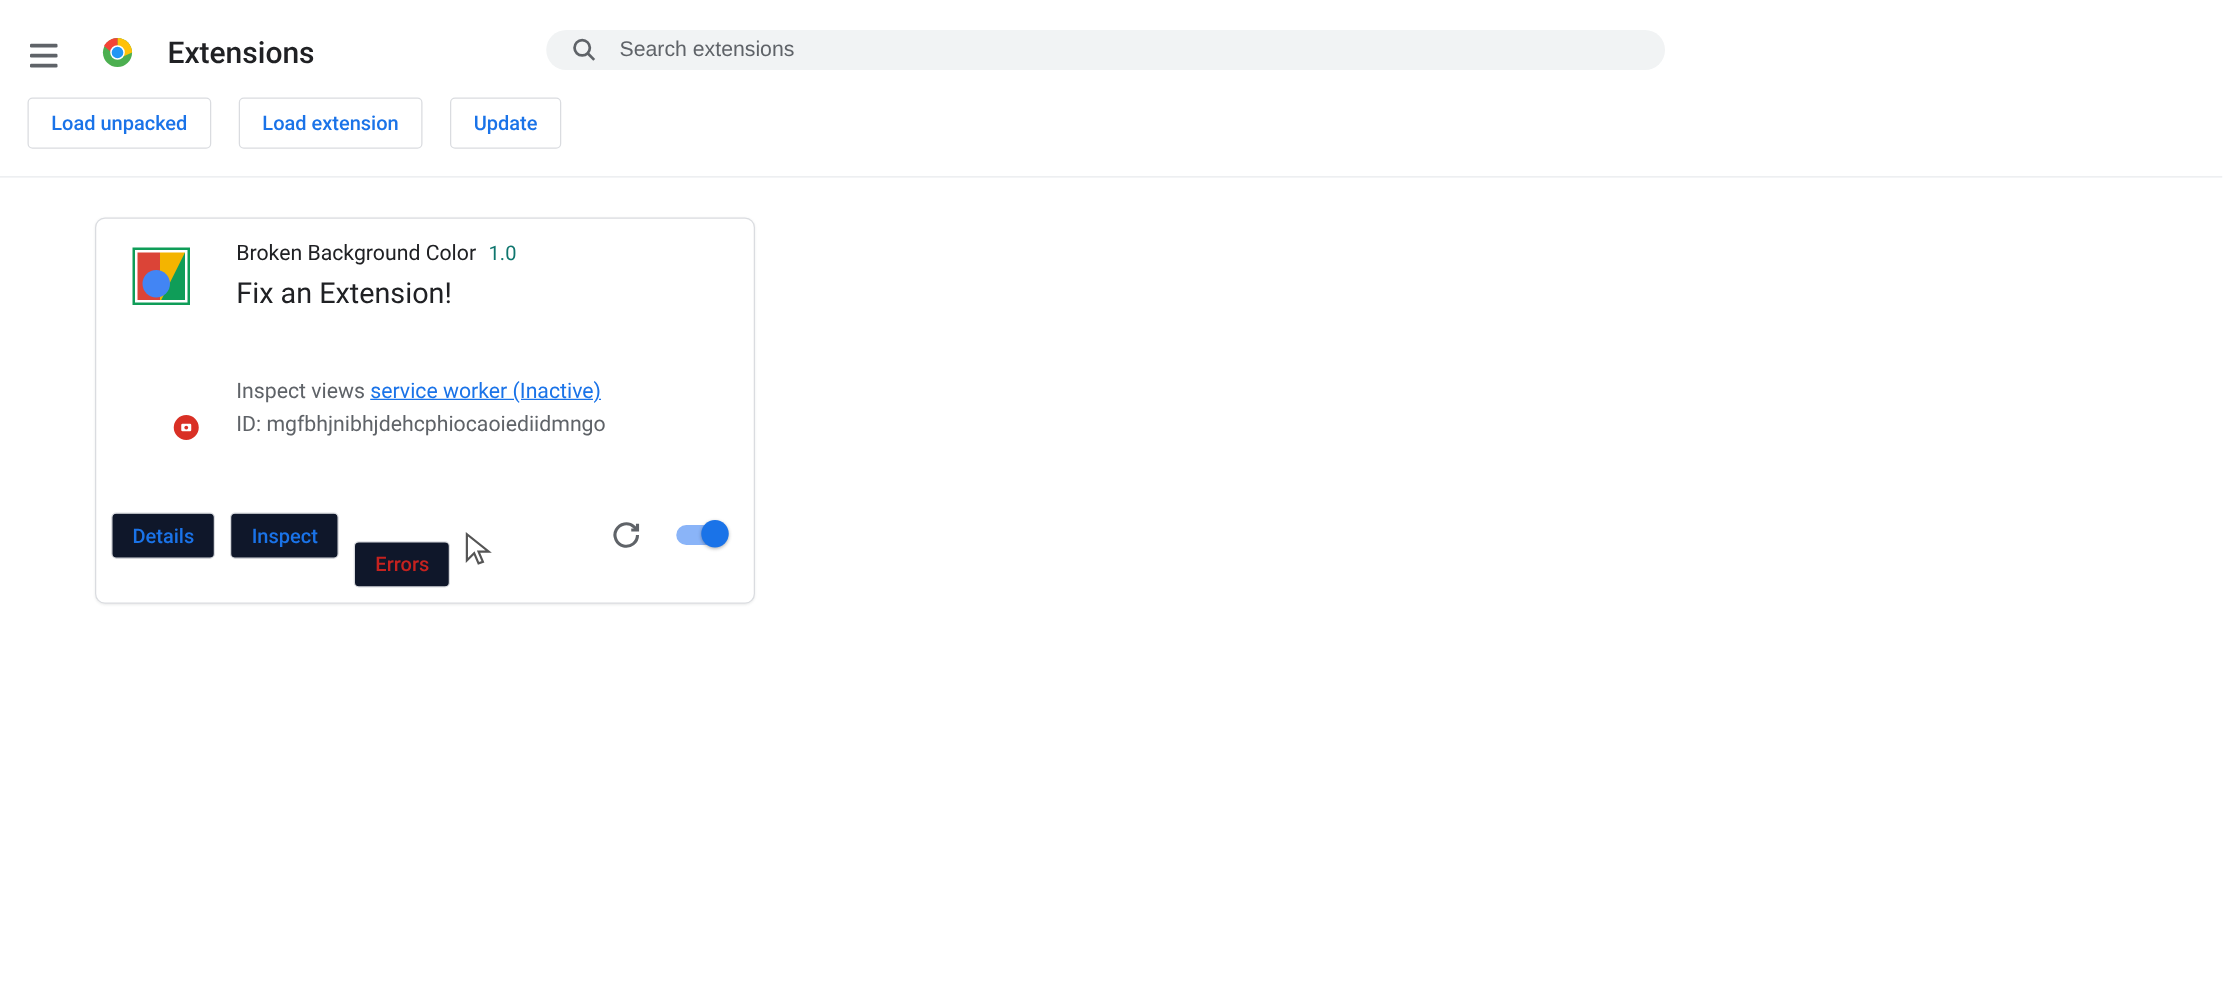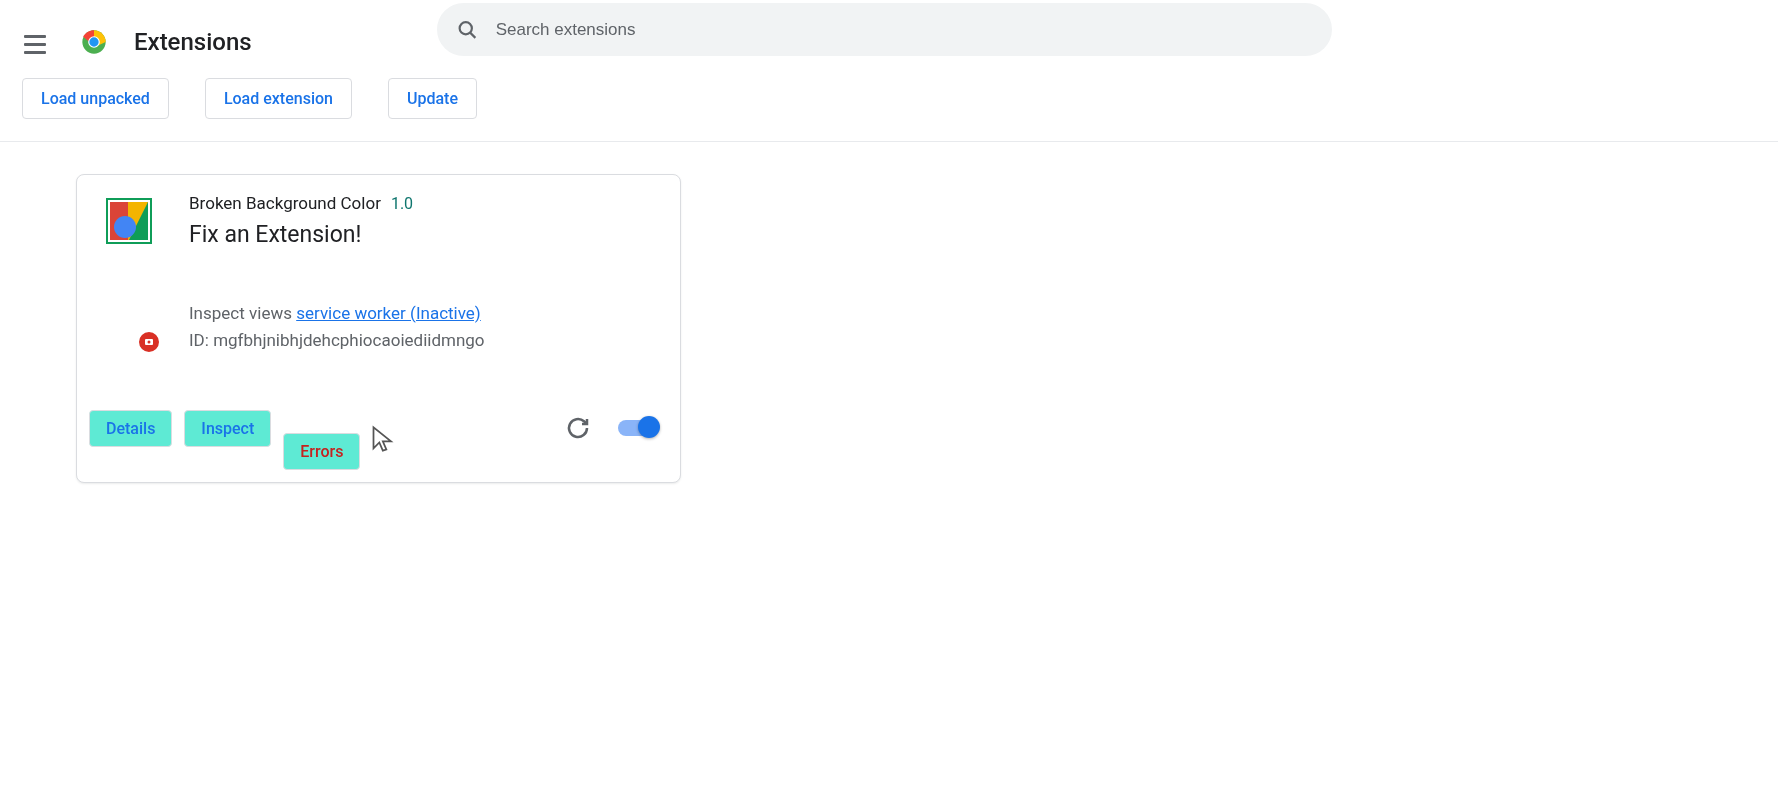--- a/index.html
+++ b/index.html
@@ -46,21 +46,21 @@
       font-size: 24px;
       font-weight: 500;
       color: #202124;
       margin-left: 6px;
     }
     .search-container {
       display: flex;
       align-items: center;
       background: #f1f3f4;
       border-radius: 28px;
-      height: 53px;
+      height: 32px;
       width: 895px;
       margin-left: 165px;
       padding: 0 20px;
     }
     .search-icon {
       color: #5f6368;
       margin-right: 18px;
       width: 22px;
       height: 22px;
     }
@@ -70,21 +70,21 @@
       font-size: 17px;
       color: #5f6368;
       outline: none;
       width: 100%;
     }
     .search-input::placeholder {
       color: #5f6368;
     }
     .toolbar {
       display: flex;
-      gap: 36px;
+      gap: 22px;
       padding: 22px 22px 22px 22px;
       border-bottom: 1px solid #e8eaed;
     }
     .toolbar-button {
       background: #fff;
       border: 1px solid #dadce0;
       border-radius: 4px;
       color: #1a73e8;
       font-size: 16px;
       font-weight: 500;
@@ -92,21 +92,21 @@
       cursor: pointer;
       font-family: inherit;
     }
     .content {
       padding: 32px 0 0 76px;
     }
     .extension-card {
       background: #fff;
       border: 1px solid #dadce0;
       border-radius: 8px;
-      width: 605px;
+      width: 528px;
       box-shadow: 0 1px 2px rgba(60,64,67,0.1);
       position: relative;
     }
     .card-body {
       padding: 18px 24px 0 24px;
       display: flex;
       gap: 24px;
     }
     .ext-icon-wrap {
       position: relative;
@@ -166,21 +166,21 @@
       cursor: pointer;
     }
     .card-footer {
       display: flex;
       align-items: center;
       padding: 12px;
       gap: 12px;
       margin-top: 20px;
     }
     .card-btn {
-      background: #5eead4;
+      background: #0f172a;
       border: 1px solid #dadce0;
       border-radius: 4px;
       color: #1a73e8;
       font-size: 16px;
       font-weight: 500;
       padding: 8px 16px;
       cursor: pointer;
       font-family: inherit;
     }
     .card-btn.error {

